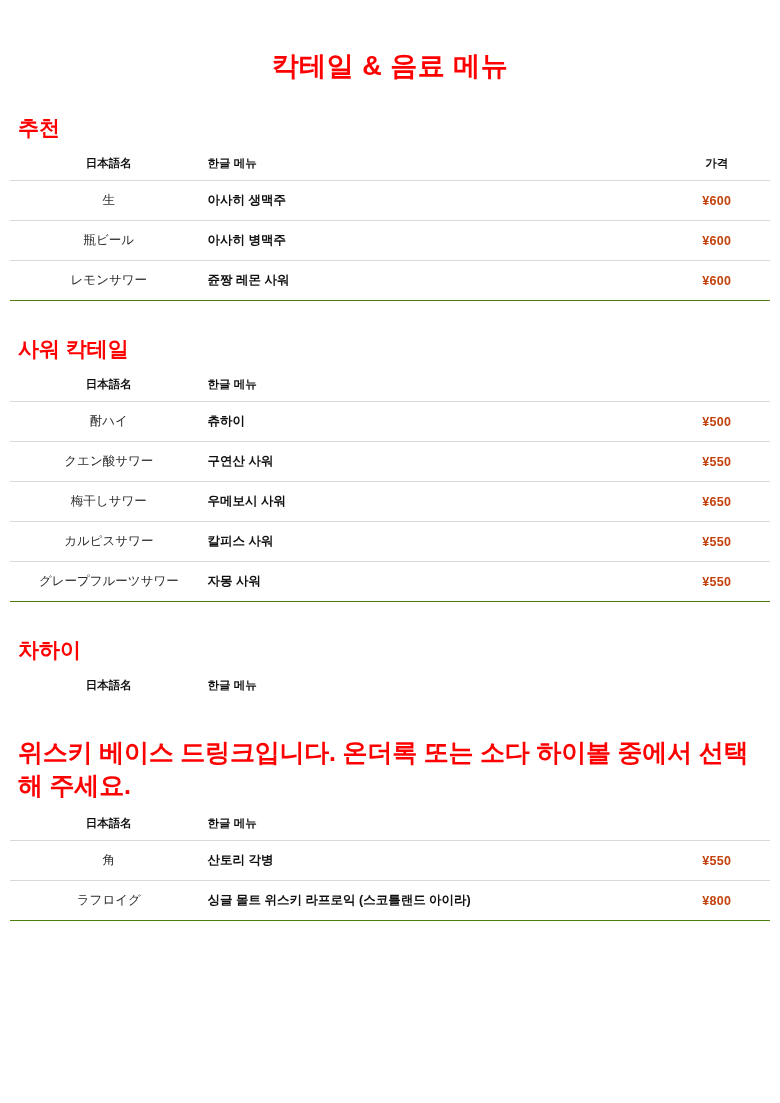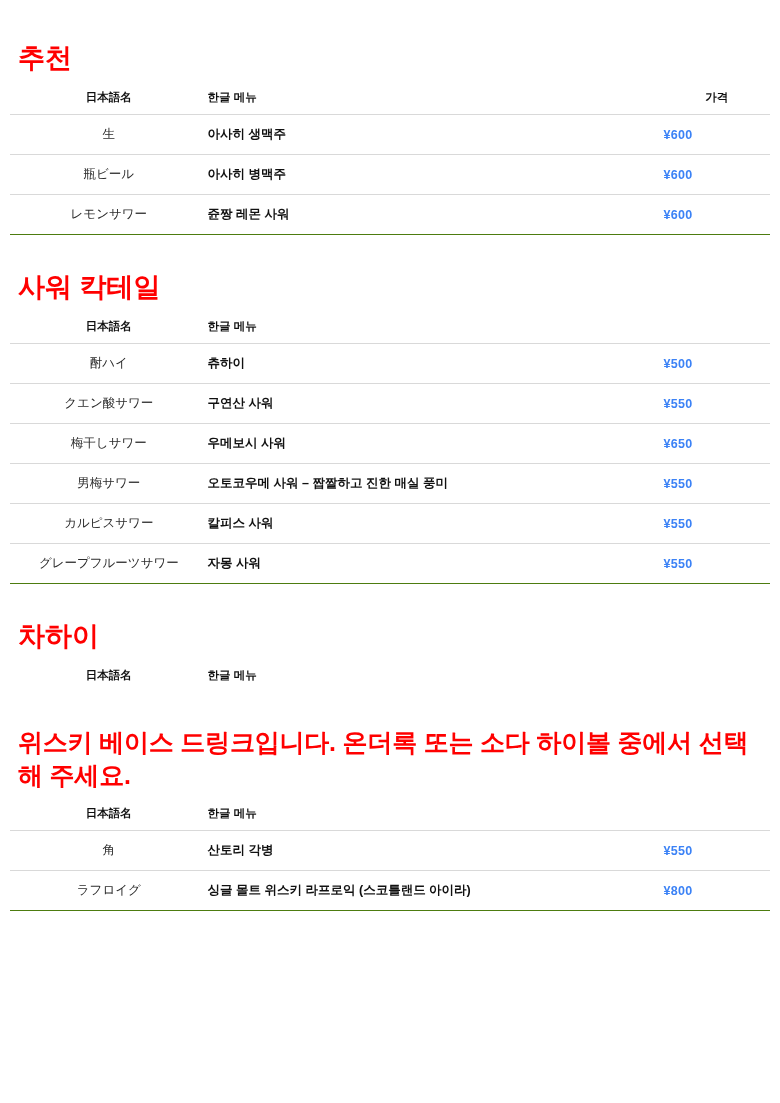--- a/index.html
+++ b/index.html
@@ -28,21 +28,21 @@
     font-weight: bold;
     letter-spacing: 0.5px;
     margin: 8px 0 30px 0;
   }
   .section {
     margin-bottom: 34px;
   }
   .section-title {
     color: #ff0000;
     font-weight: bold;
-    font-size: 27px;
+    font-size: 21px;
     margin: 0 0 10px 8px;
   }
   .section-title.long {
     font-size: 25px;
     margin-left: 8px;
     letter-spacing: -0.2px;
   }
   table.menu {
     width: 100%;
     border-collapse: collapse;
@@ -84,32 +84,33 @@
     color: #2b2b2b;
     font-size: 12.5px;
   }
   td.kr {
     text-align: left;
     font-weight: bold;
     color: #111;
     font-size: 12.5px;
   }
   td.price {
-    text-align: left;
-    font-weight: bold;
-    font-size: 12.5px;
-    color: #3b82f6;
+    text-align: center;
+    font-weight: bold;
+    font-size: 12.5px;
+    color: #c2410c;
     letter-spacing: 0.3px;
   }
 </style>
 </head>
 <body>
 
 <div class="page">
 
+  <h1 class="doc-title">칵테일 &amp; 음료 메뉴</h1>
 
   <div id="sections-root">
       <div class="section">
         <h2 class="section-title">추천</h2>
         <table class="menu">
           <colgroup>
             <col class="jp">
             <col class="kr">
             <col class="price">
           </colgroup>
@@ -164,25 +165,20 @@
               <td class="jp">クエン酸サワー</td>
               <td class="kr">구연산 사워</td>
               <td class="price">¥550</td>
             </tr>
             <tr>
               <td class="jp">梅干しサワー</td>
               <td class="kr">우메보시 사워</td>
               <td class="price">¥650</td>
             </tr>
             <tr>
-              <td class="jp">男梅サワー</td>
-              <td class="kr">오토코우메 사워 – 짭짤하고 진한 매실 풍미</td>
-              <td class="price">¥550</td>
-            </tr>
-            <tr>
               <td class="jp">カルピスサワー</td>
               <td class="kr">칼피스 사워</td>
               <td class="price">¥550</td>
             </tr>
             <tr>
               <td class="jp">グレープフルーツサワー</td>
               <td class="kr">자몽 사워</td>
               <td class="price">¥550</td>
             </tr>
           </tbody>

